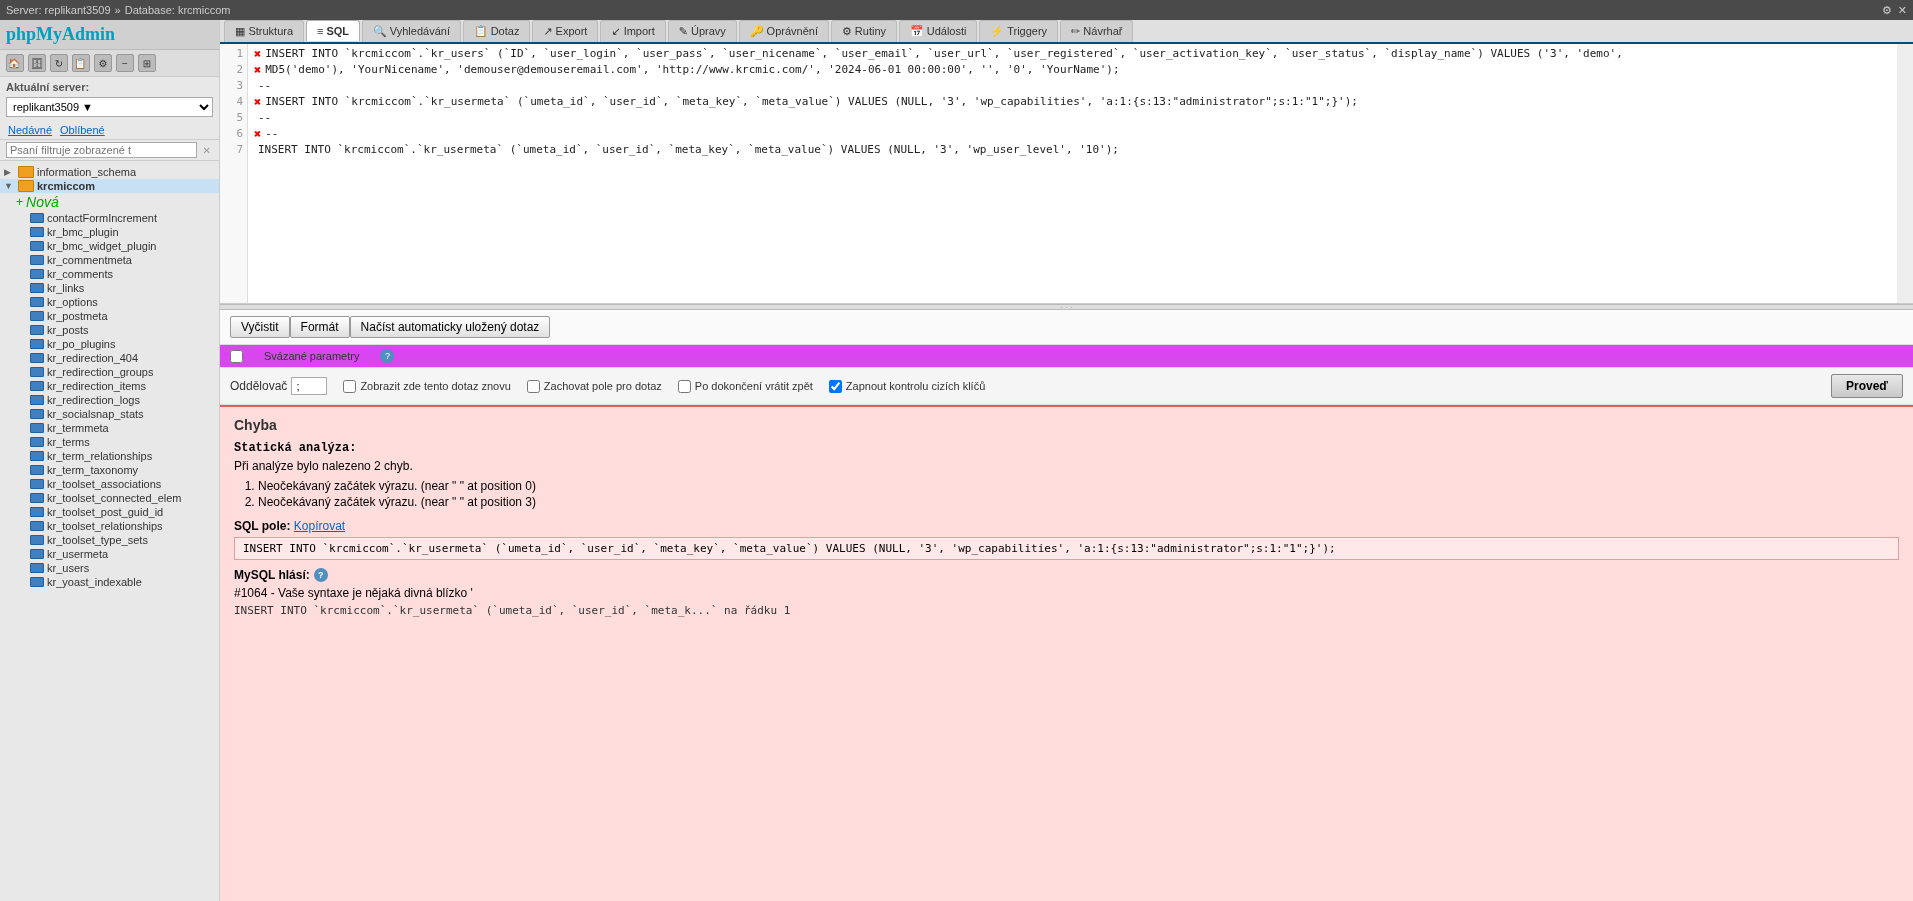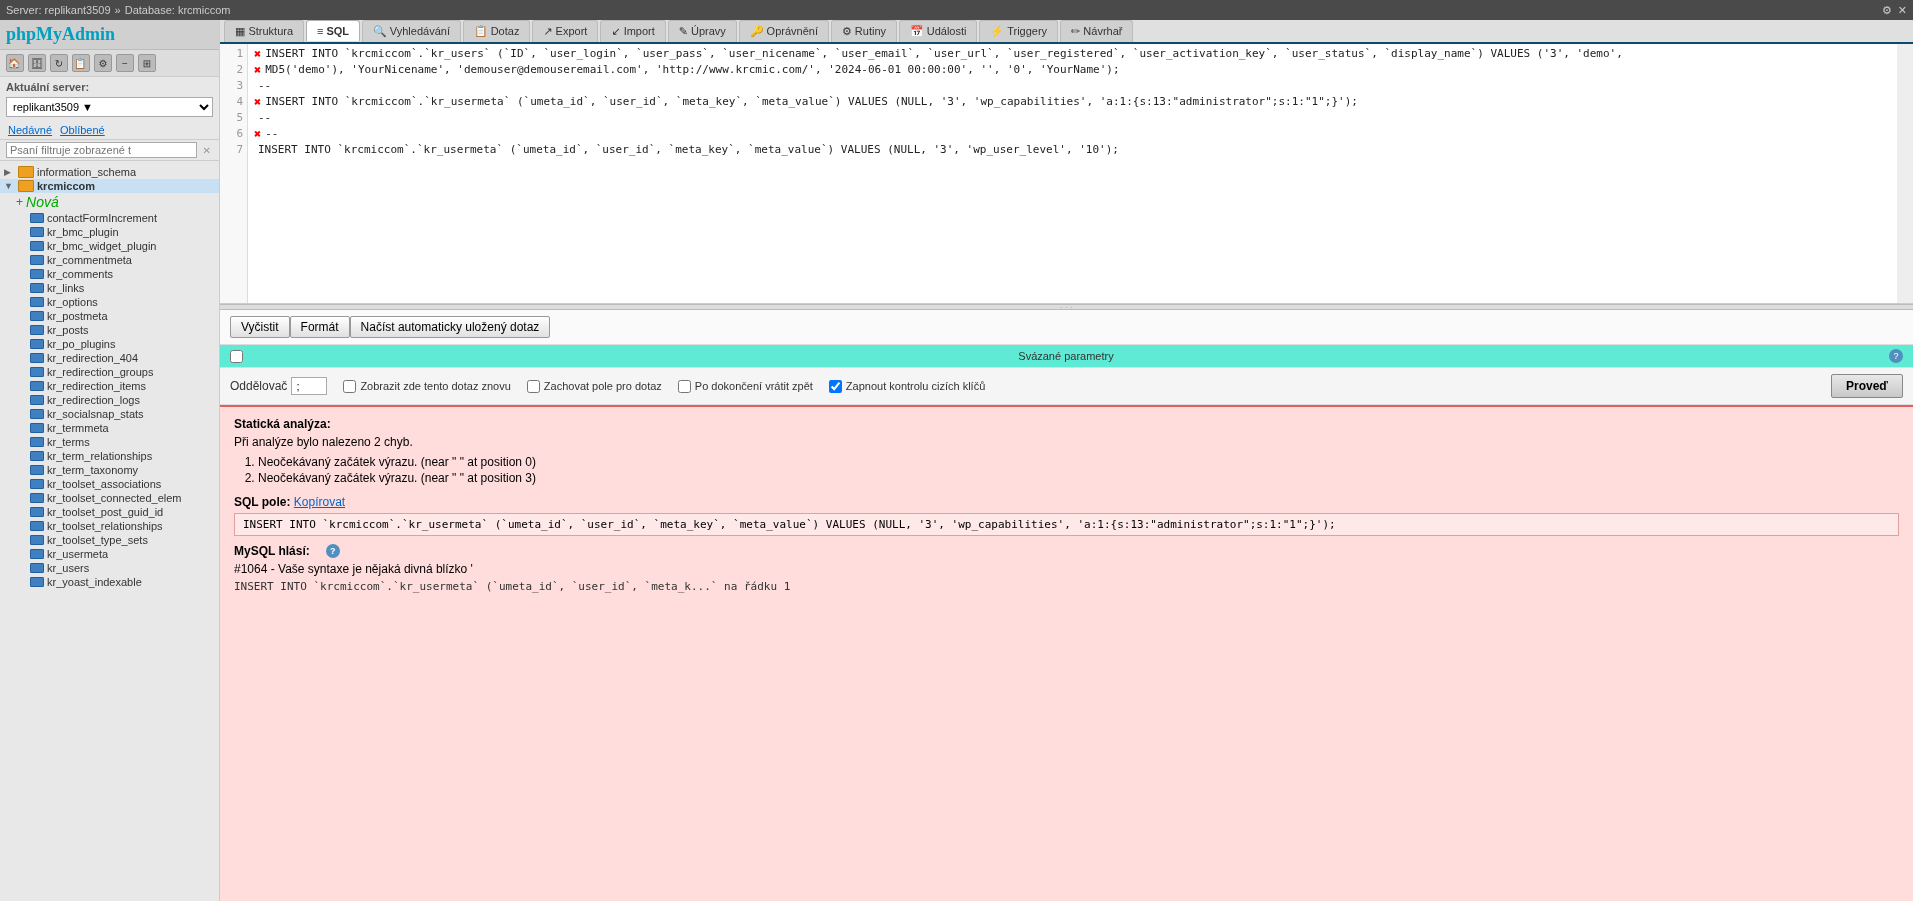--- a/index.html
+++ b/index.html
@@ -220,22 +220,21 @@
       cursor: pointer;
       border-radius: 2px;
     }
 
     #params-row {
       padding: 4px 10px;
       display: flex;
       align-items: center;
       gap: 21px;
       border-bottom: 1px solid #ddd;
-      background: #5eead4;
-      justify-content: space-between;
+      background: #d946ef;
     }
     #params-row input[type=checkbox] { margin: 0; }
     #params-row label { font-size: 11px; color: #333; }
     .help-icon {
       width: 14px; height: 14px;
       background: #5090c0;
       border-radius: 50%;
       color: #fff;
       font-size: 9px;
       display: inline-flex;
@@ -276,36 +275,36 @@
       padding: 10px 14px;
       overflow-y: auto;
       flex: 1;
     }
     #error-title {
       font-size: 14px;
       font-weight: bold;
       color: #333;
       margin-bottom: 8px;
     }
-    #static-analysis-label { font-weight: bold; font-size: 12px; margin-bottom: 4px; }
+    #static-analysis-label { font-weight: bold; font-size: 12px; margin-bottom: 4px; font-family: Liberation Mono, monospace; }
     #analysis-found { font-size: 12px; margin-bottom: 6px; }
     #analysis-list { margin-left: 24px; margin-bottom: 10px; }
     #analysis-list li { font-size: 12px; margin-bottom: 2px; }
     #sql-query-label { font-size: 12px; margin-bottom: 4px; }
     .copy-link { color: #0066cc; text-decoration: underline; cursor: pointer; }
     #sql-query-text {
       font-family: monospace;
       font-size: 11px;
       background: #ffe8e8;
       padding: 4px 8px;
       border: 1px solid #e0a0a0;
       margin-bottom: 8px;
       word-break: break-all;
     }
-    #mysql-says-label { font-weight: bold; font-size: 12px; margin-bottom: 4px; display: flex; align-items: center; gap: 16px; text-align: right; }
+    #mysql-says-label { font-weight: bold; font-size: 12px; margin-bottom: 4px; display: flex; align-items: center; gap: 4px; text-align: right; }
     #error-number { font-size: 12px; margin-bottom: 4px; }
     #error-query { font-family: monospace; font-size: 11px; color: #333; }
   </style>
 </head>
 <body>
 
 <div id="topbar">
   <div class="breadcrumb">
     <span>Server: replikant3509</span>
     <span>»</span>
@@ -597,20 +596,21 @@
           <label for="opt-cb3">Po dokončení vrátit zpět</label>
         </div>
         <div class="opt-checkbox-group">
           <input type="checkbox" id="opt-cb4" checked="" style="">
           <label for="opt-cb4">Zapnout kontrolu cizích klíčů</label>
         </div>
         <button class="execute-btn">Proveď</button>
       </div>
 
       <div id="error-section">
+        <div id="error-title">Chyba</div>
         <div id="static-analysis-label">Statická analýza:</div>
         <div id="analysis-found">Při analýze bylo nalezeno 2 chyb.</div>
         <ol id="analysis-list">
 
         <li>Neočekávaný začátek výrazu. (near " " at position 0)</li>
             <li>Neočekávaný začátek výrazu. (near " " at position 3)</li>
           </ol>
         <div id="sql-query-label">
           <strong>SQL pole:</strong>
           <a class="copy-link">Kopírovat</a>

